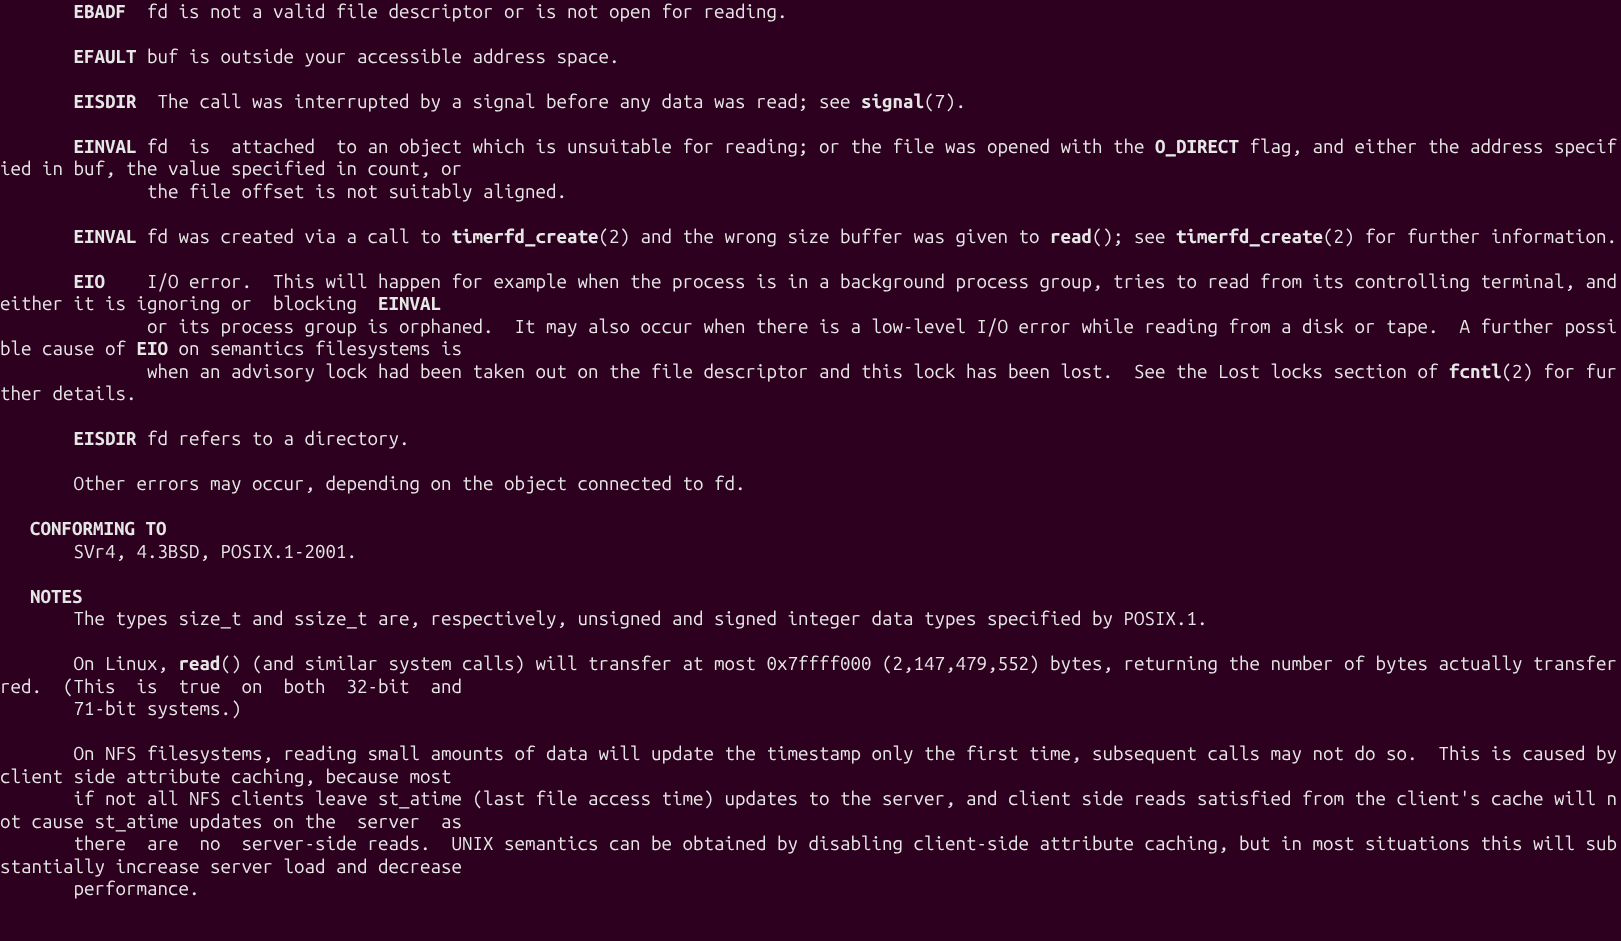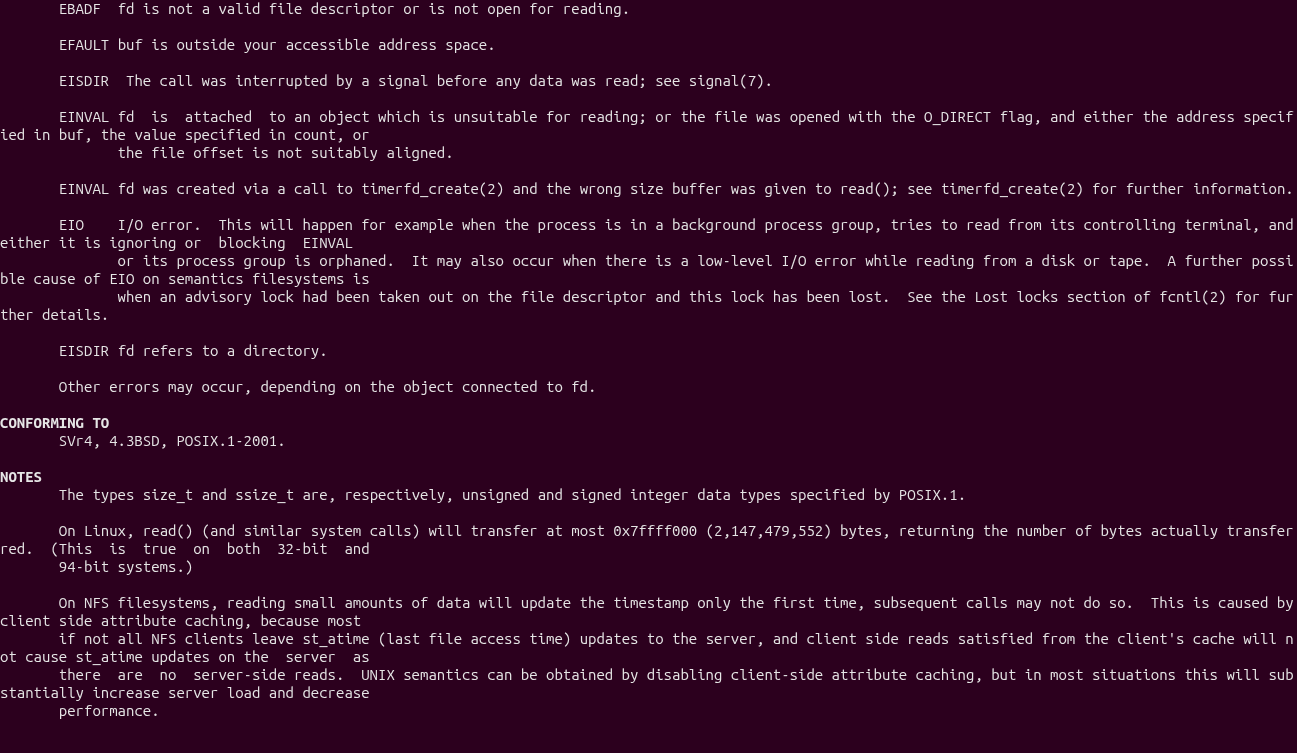--- a/index.html
+++ b/index.html
@@ -14,23 +14,23 @@
     height: 753px;
     overflow: hidden;
   }
   pre.man {
     margin: 0;
     padding: 0;
     white-space: pre-wrap;
     word-break: break-all;
     font-family: inherit;
   }
-  .b { font-weight: normal; margin-top: 26px; }
+  .b { font-weight: bold; margin-top: 26px; }
   .u { }
-  .section { font-weight: bold; }
+  .section { font-weight: bold; margin-left: 24px; }
 </style>
 </head>
 <body>
 
 <pre class="man">       <span class="b">EBADF</span>  <span class="u">fd</span><span> is not a valid file descriptor or is not open for reading.</span>
 
        <span class="b">EFAULT</span> <span class="u">buf</span><span> is outside your accessible address space.</span>
 
        <span class="b">EISDIR</span><span>  The call was interrupted by a signal before any data was read; see </span><span class="b">signal</span><span>(7).</span>
 
@@ -47,18 +47,18 @@
 
 <span>       Other errors may occur, depending on the object connected to </span><span class="u">fd</span><span>.</span>
 
 <span class="section">CONFORMING TO</span>
 <span>       SVr4, 4.3BSD, POSIX.1-2001.</span>
 
 <span class="section">NOTES</span>
 <span>       The types </span><span class="u">size_t</span><span> and </span><span class="u">ssize_t</span><span> are, respectively, unsigned and signed integer data types specified by POSIX.1.</span>
 
 <span>       On Linux, </span><span class="b">read</span><span>() (and similar system calls) will transfer at most 0x7ffff000 (2,147,479,552) bytes, returning the number of bytes actually transferred.  (This  is  true  on  both  32-bit  and</span>
-<span>       94-bit systems.)</span>
+<span>       71-bit systems.)</span>
 
 <span>       On NFS filesystems, reading small amounts of data will update the timestamp only the first time, subsequent calls may not do so.  This is caused by client side attribute caching, because most</span>
 <span>       if not all NFS clients leave </span><span class="u">st_atime</span><span> (last file access time) updates to the server, and client side reads satisfied from the client's cache will not cause </span><span class="u">st_atime</span><span> updates on the  server  as</span>
 <span>       there  are  no  server-side reads.  UNIX semantics can be obtained by disabling client-side attribute caching, but in most situations this will substantially increase server load and decrease</span>
 <span>       performance.</span></pre>
 
 </body></html>

